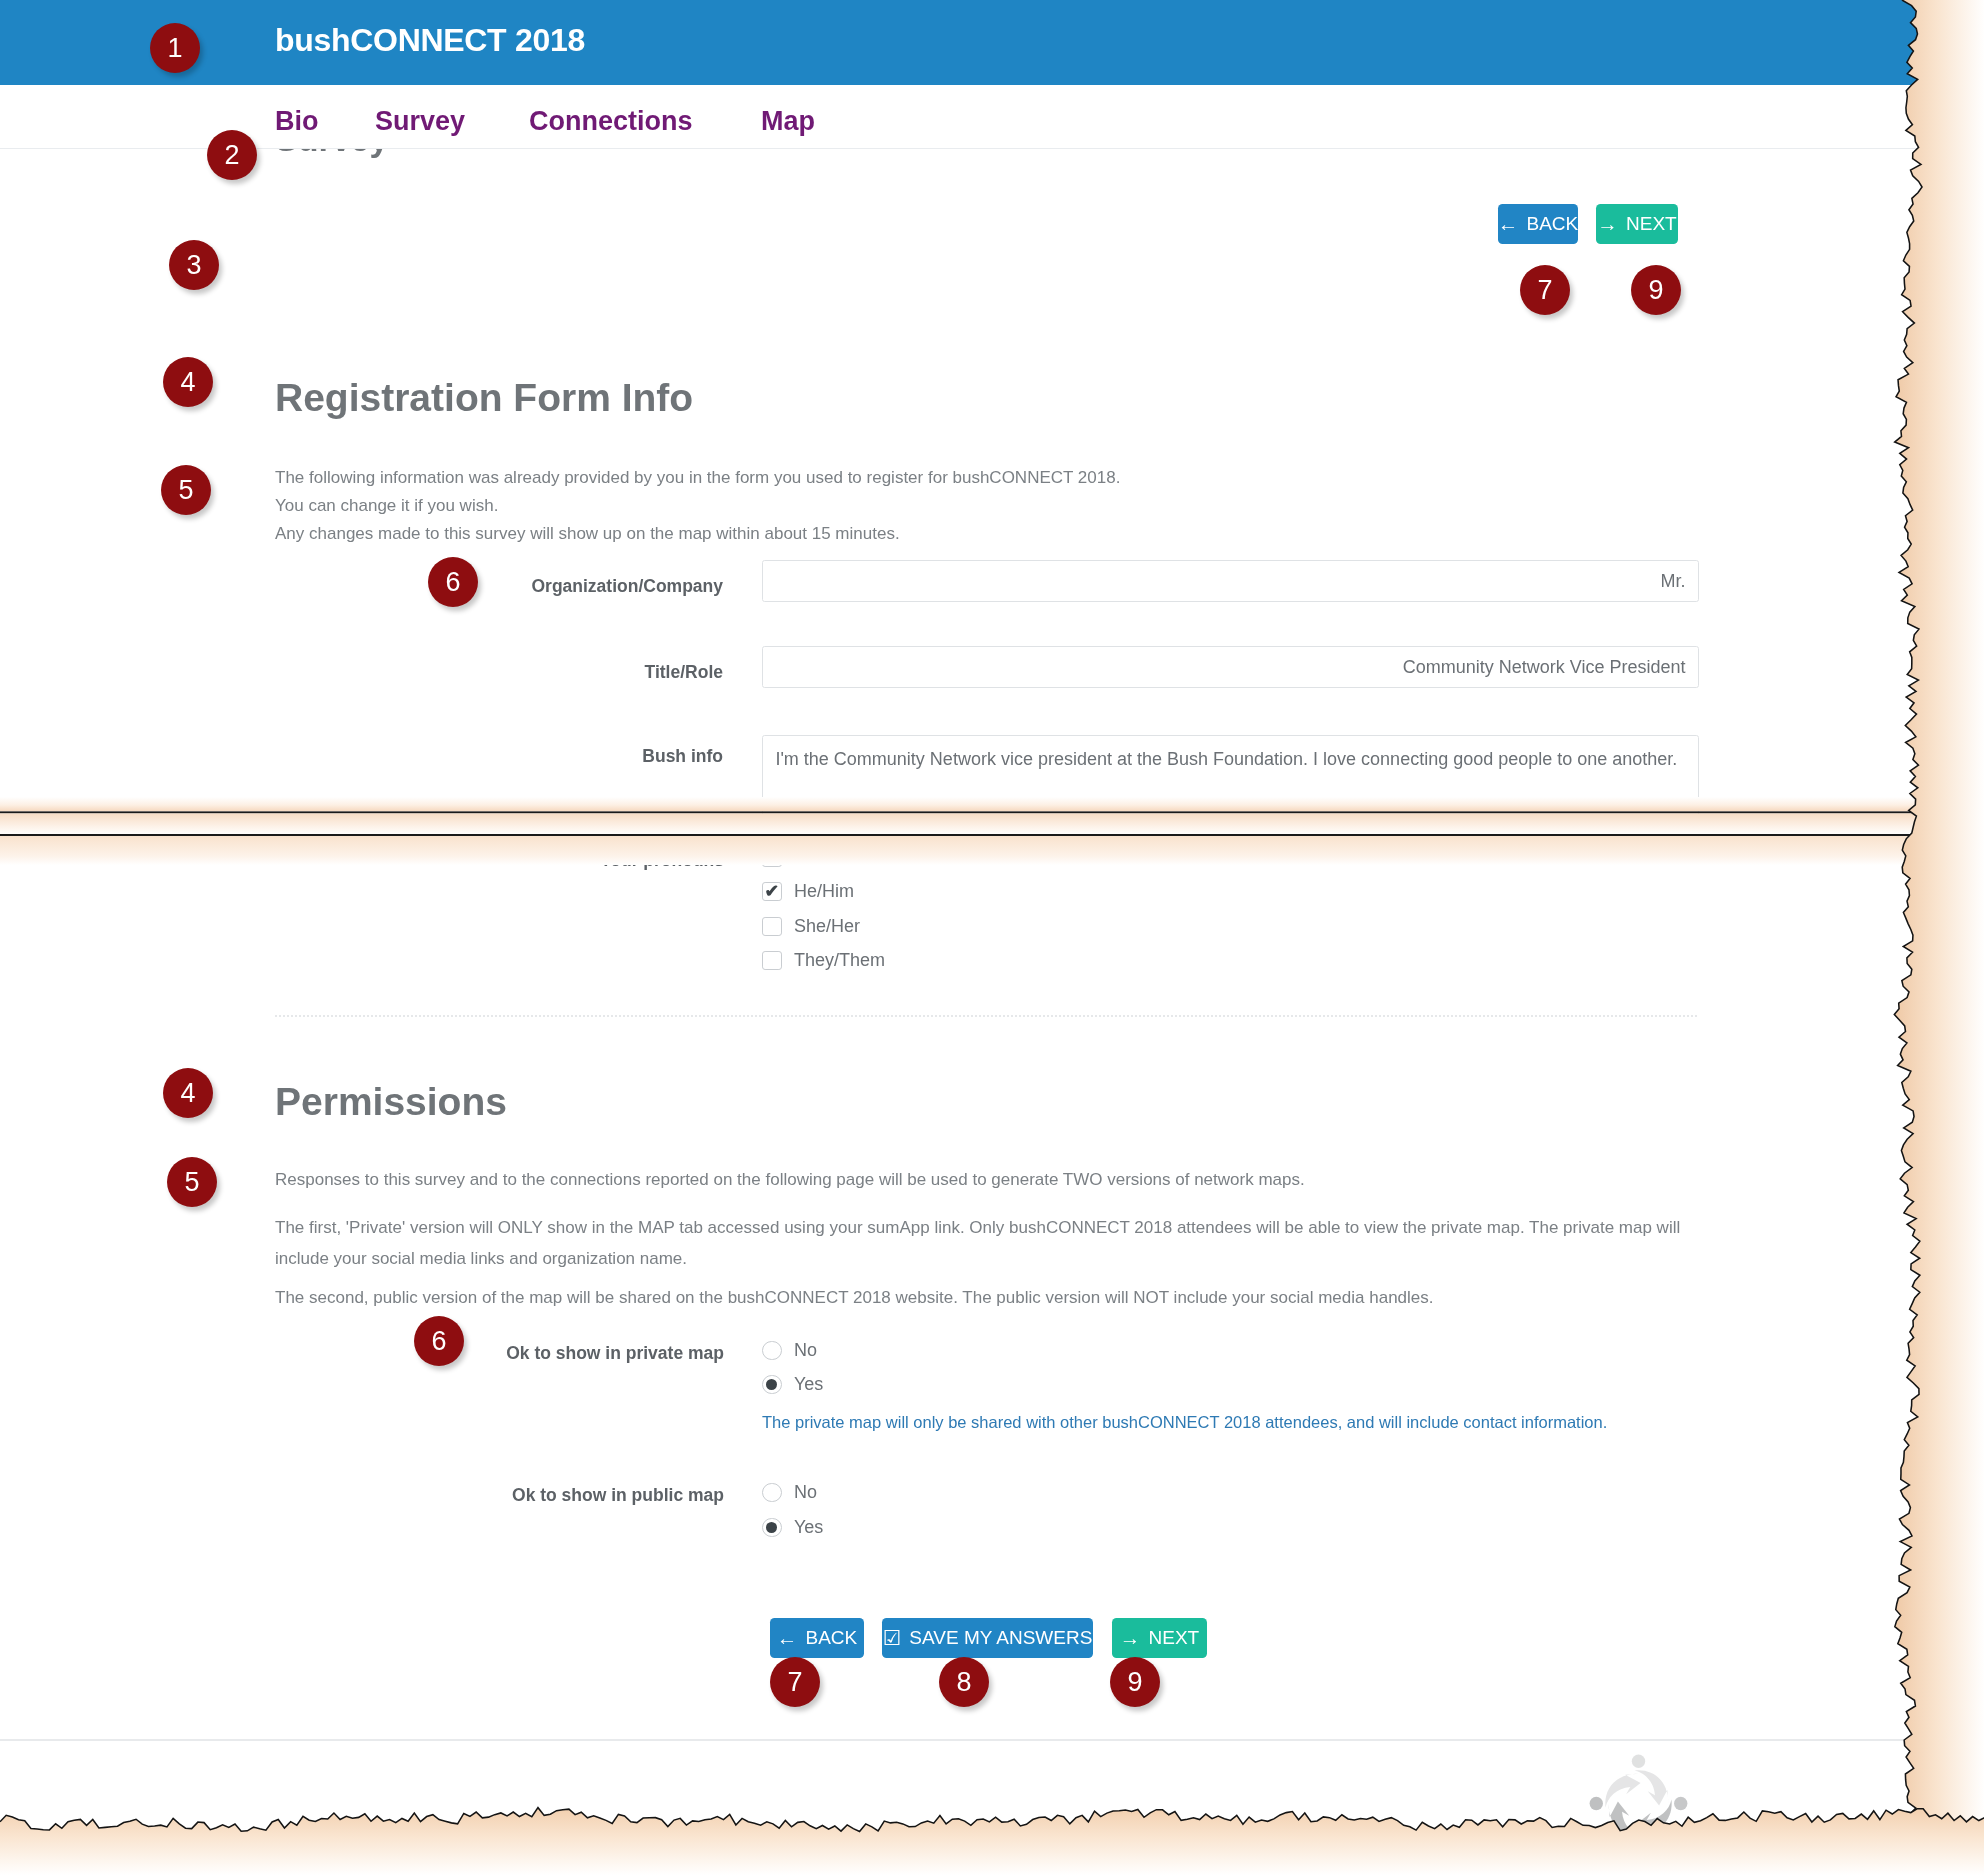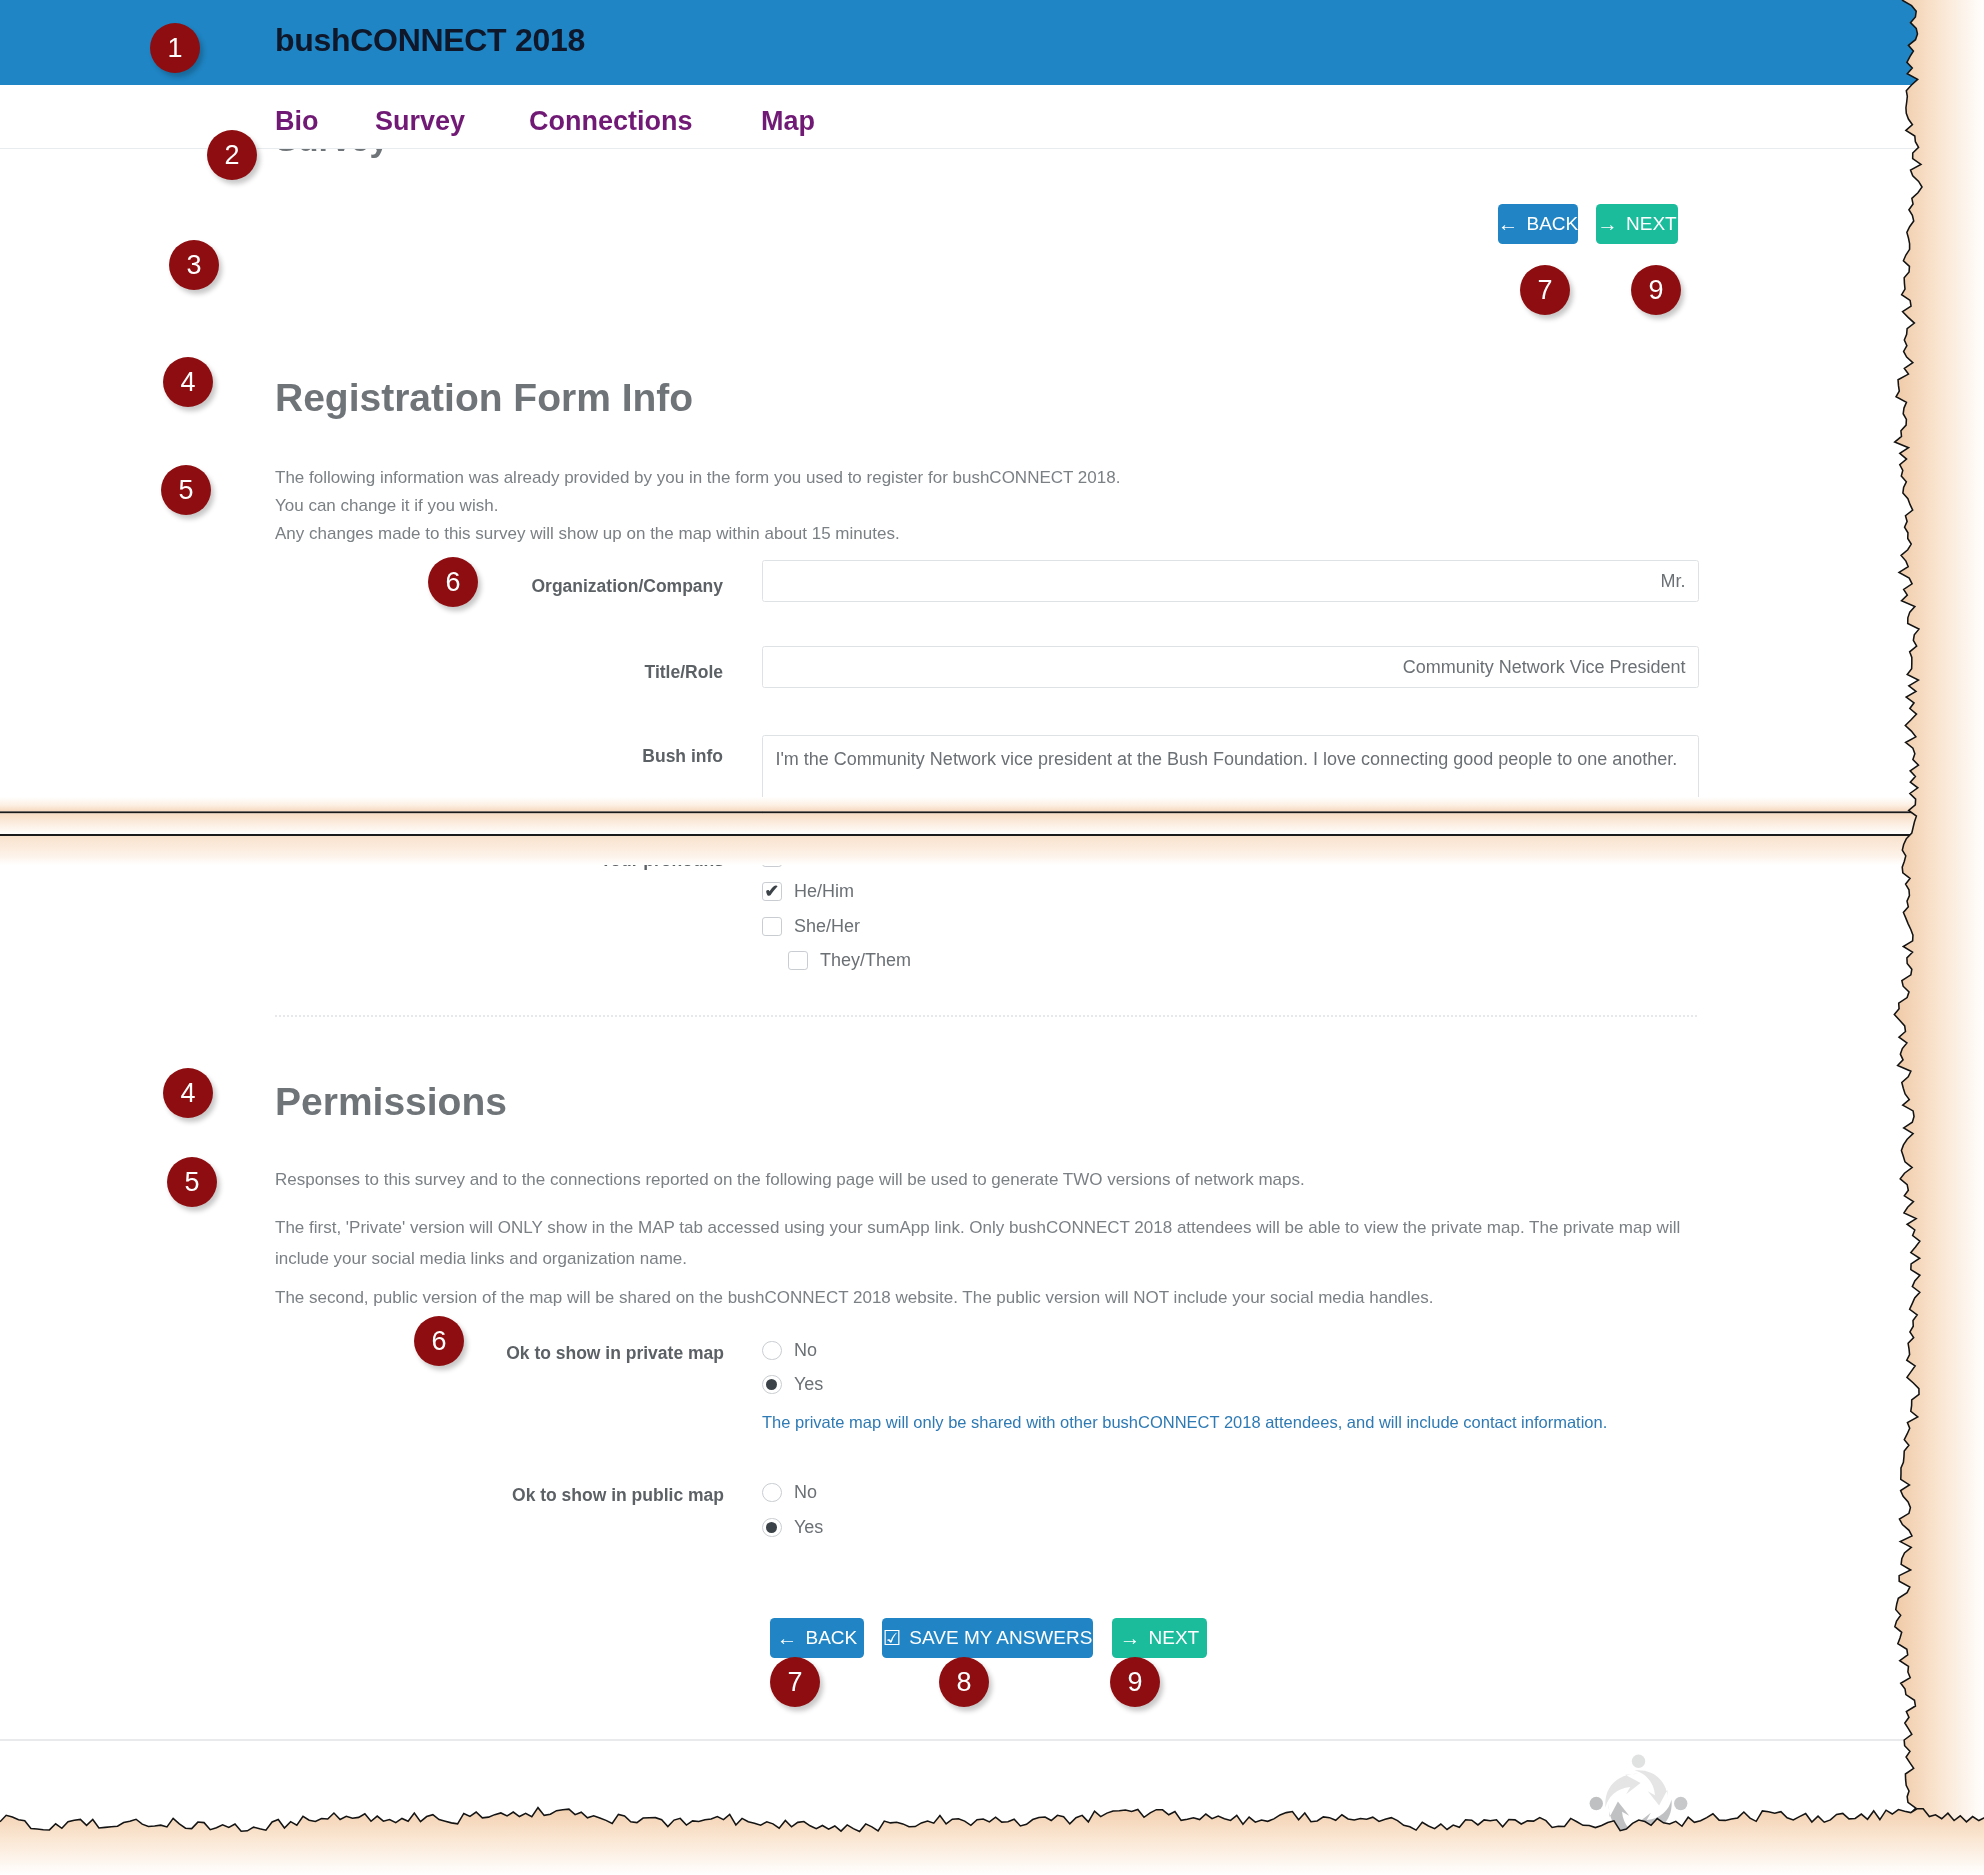--- a/index.html
+++ b/index.html
@@ -53,21 +53,21 @@
     left: 0; top: 0;
     width: 1923px; height: 85px;
     background: #1f85c4;
     z-index: 5;
   }
   #app-title {
     position: absolute;
     left: 275px; top: 21.6px;
     font-size: 32px;
     font-weight: bold;
-    color: #0f172a;
+    color: #ffffff;
     letter-spacing: -0.3px;
     white-space: nowrap;
   }
 
   
   #nav-bar {
     position: absolute;
     left: 0; top: 85px;
     width: 1923px; height: 64px;
     background: #ffffff;
@@ -287,21 +287,21 @@
   <div class="opt-row" style="left:762px; top:881px;">
     <span class="cbx checked">
         <span class="tick">✔</span>
       </span>
     <span class="opt-label">He/Him</span>
   </div>
   <div class="opt-row" style="left:762px; top:916px;">
     <span class="cbx"></span>
     <span class="opt-label">She/Her</span>
   </div>
-  <div class="opt-row" style="left:788px; top:950px;">
+  <div class="opt-row" style="left:762px; top:950px;">
     <span class="cbx"></span>
     <span class="opt-label">They/Them</span>
   </div>
 
   <div class="dotted-sep" style="left:275px; top:1015px; width:1422px;"></div>
 
   <div class="section-heading" style="top:1080px;">Permissions</div>
 
   <div class="body-text" style="top:1166px; width:1546px;">Responses to this survey and to the connections reported on the following page will be used to generate TWO versions of network maps.</div>
   <div class="body-text" style="top:1212px; width:1412px; line-height:31px;">The first, 'Private' version will ONLY show in the MAP tab accessed using your sumApp link. Only bushCONNECT 2018 attendees will be able to view the private map. The private map will include your social media links and organization name.</div>

